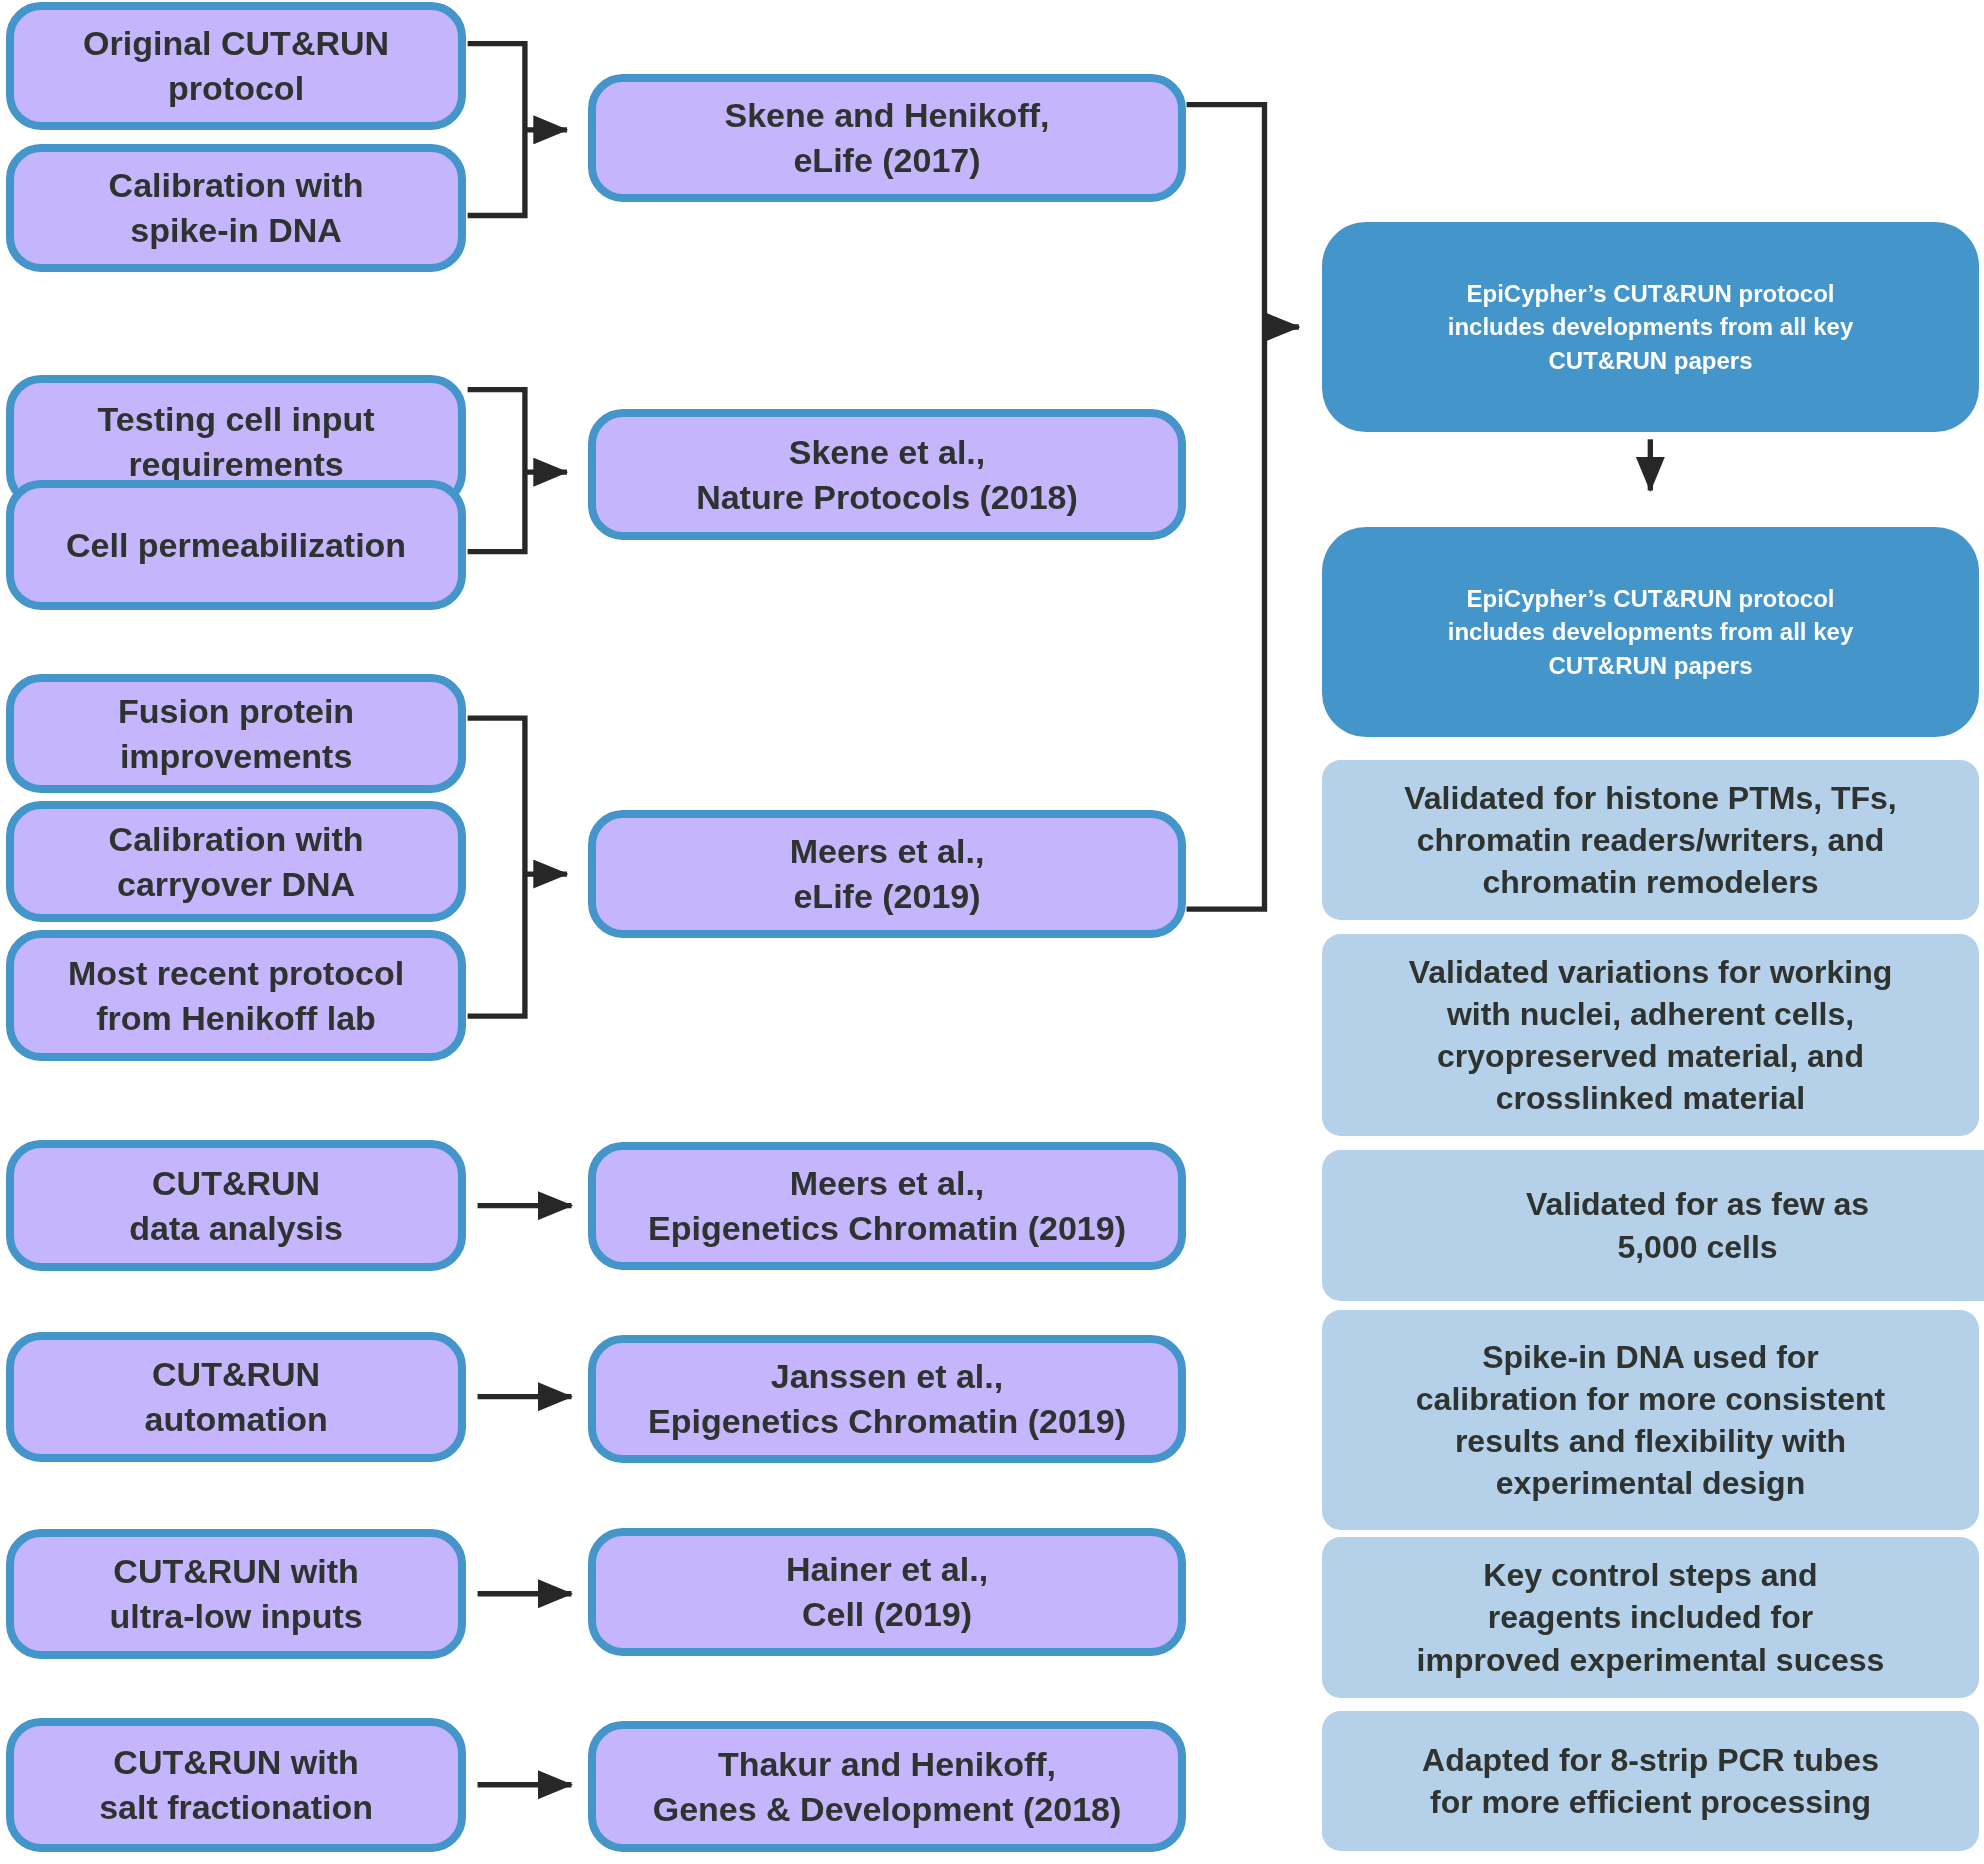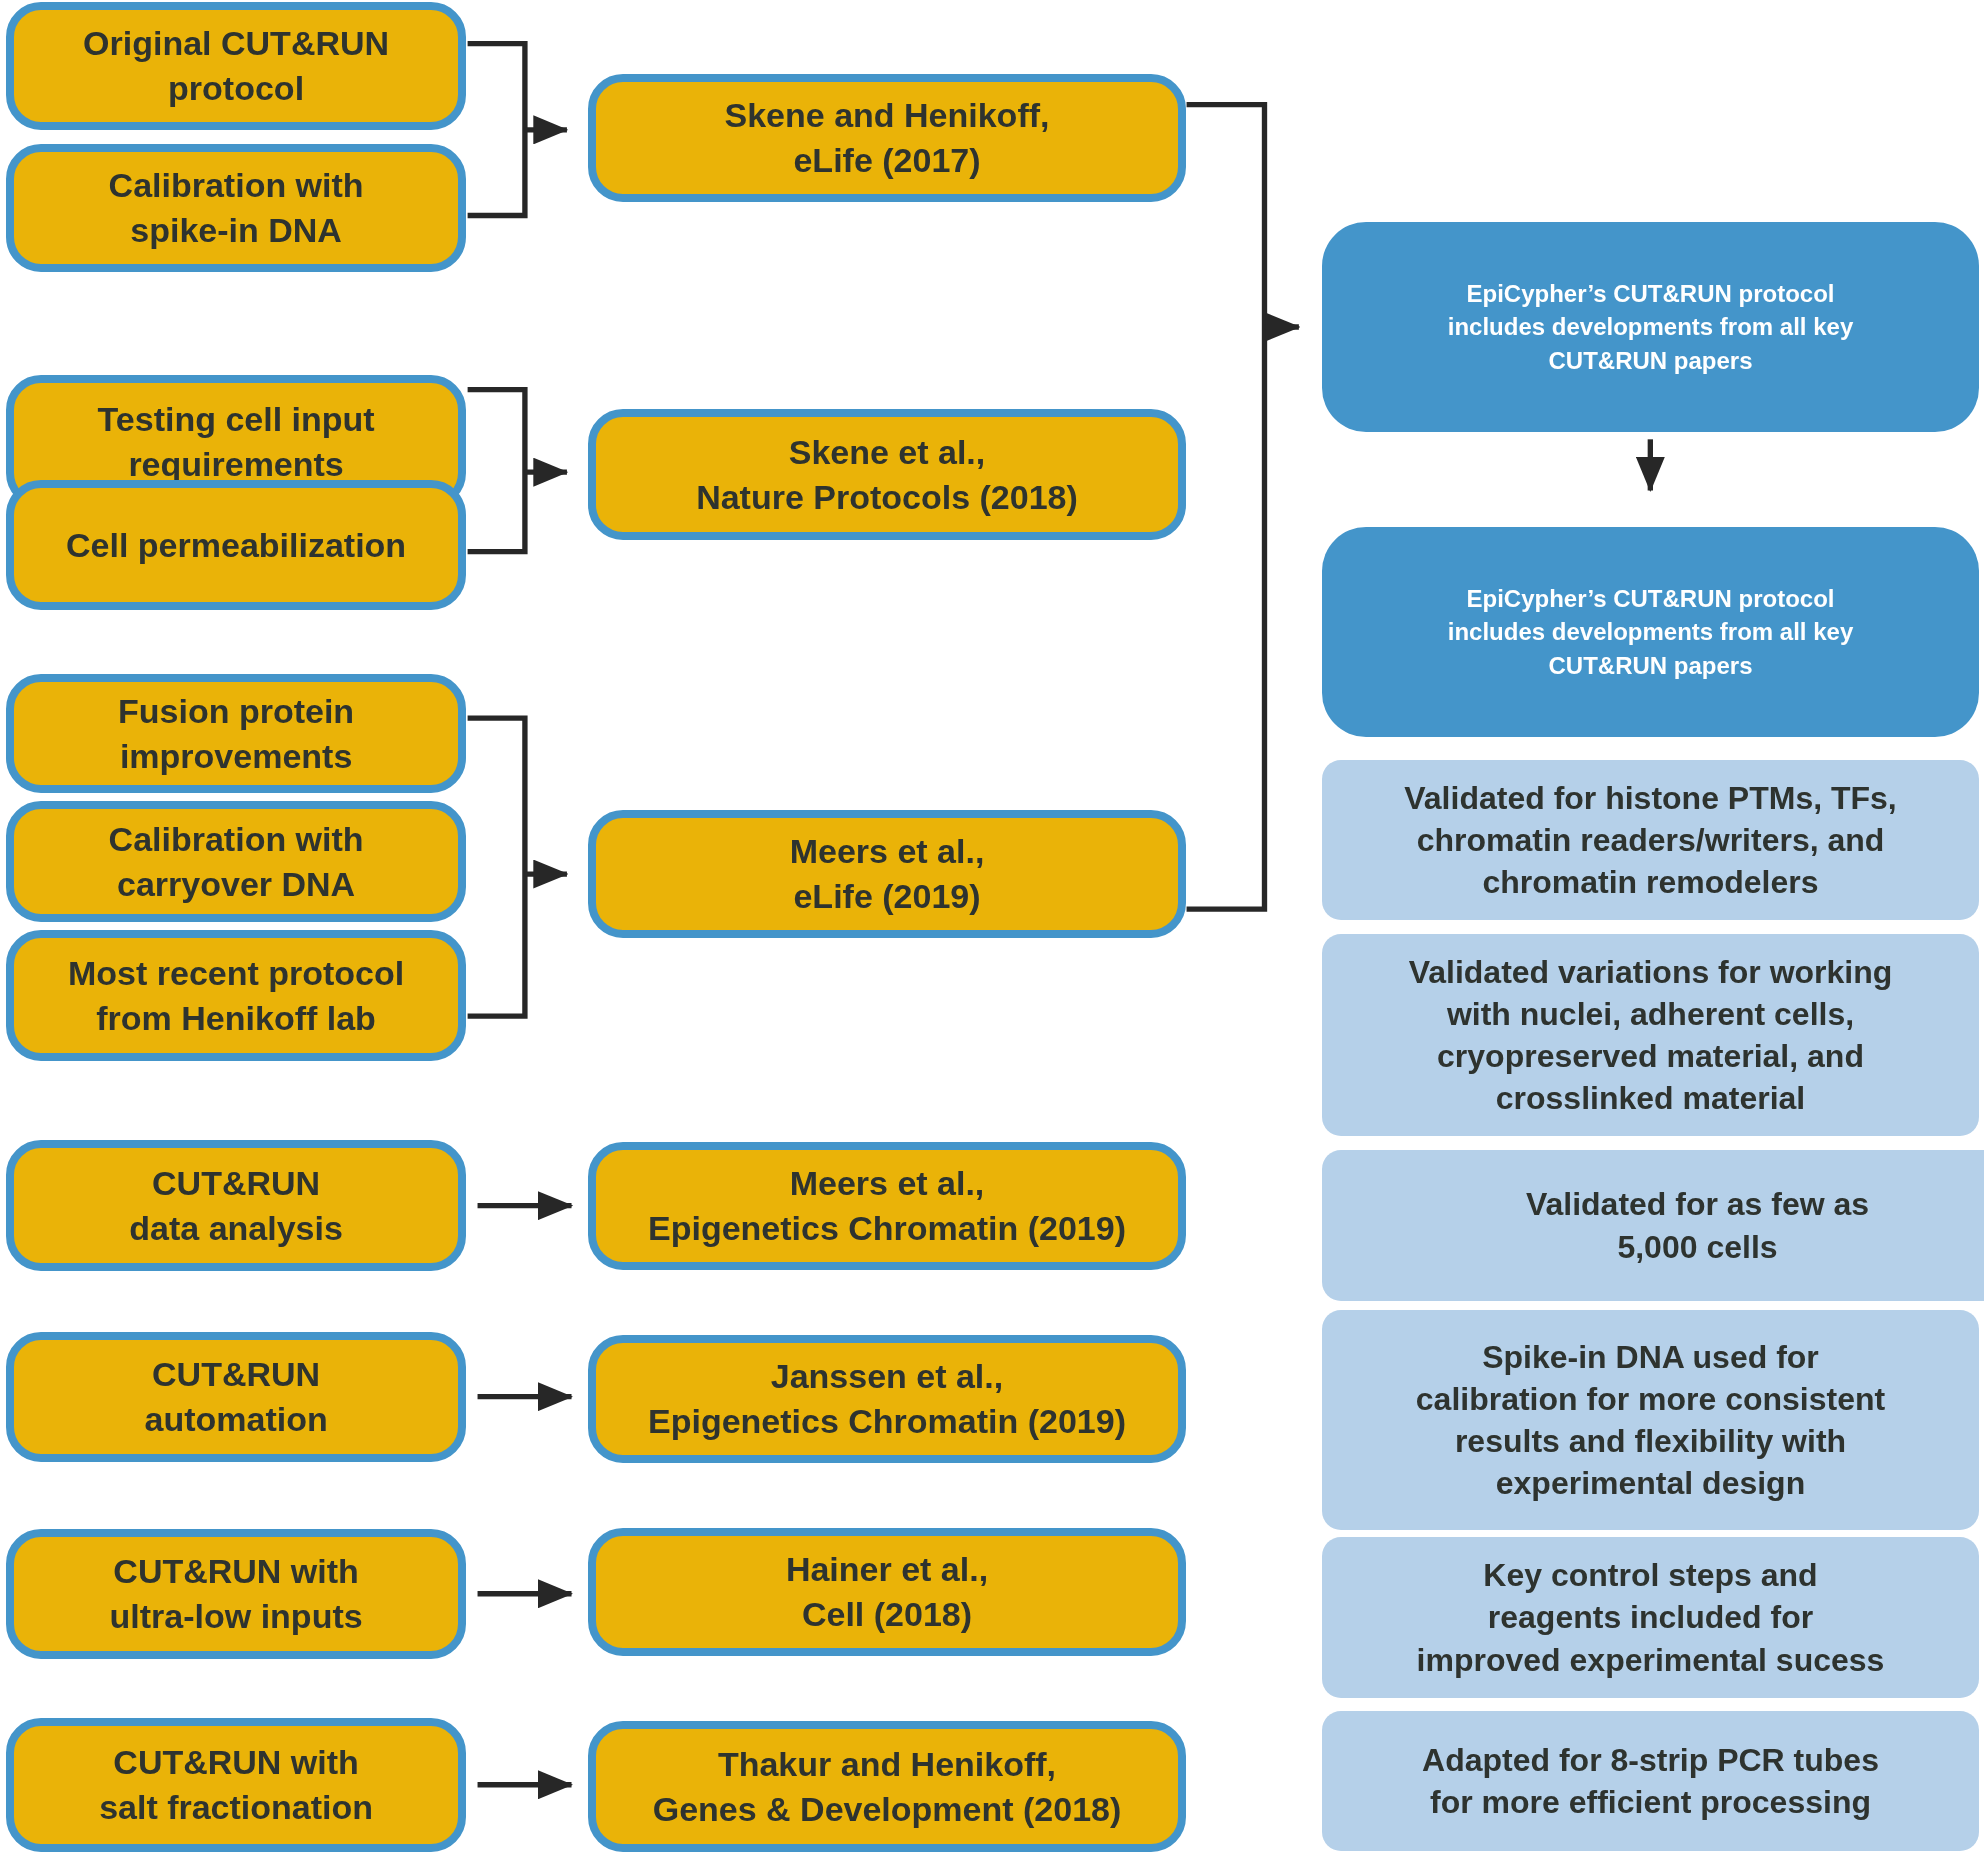--- a/index.html
+++ b/index.html
@@ -28,21 +28,21 @@
     box-sizing: border-box;
     display: flex;
     align-items: center;
     justify-content: center;
     text-align: center;
     white-space: pre-line;
     font-weight: bold;
     color: #2e332f;
   }
   .box.white {
-    background: #eab308;
+    background: #c4b5fd;
     border: 8.4px solid #4495ca;
     border-radius: 35px;
     font-size: 34px;
     line-height: 1.32;
     padding: 7.6px 18.3px;
   }
   .box.dark {
     background: #4495ca;
     border-radius: 44px;
     color: #ffffff;
@@ -116,21 +116,21 @@
 eLife (2017)</div>
   <div class="box white" style="left:588px; top:409px;  width:598px; height:131px;">Skene et al.,
 Nature Protocols (2018)</div>
   <div class="box white" style="left:588px; top:810px; width:598px; height:128px;">Meers et al.,
 eLife (2019)</div>
   <div class="box white" style="left:588px; top:1142px; width:598px; height:128px;">Meers et al.,
 Epigenetics Chromatin (2019)</div>
   <div class="box white" style="left:588px; top:1335px; width:598px; height:128px;">Janssen et al.,
 Epigenetics Chromatin (2019)</div>
   <div class="box white" style="left:588px; top:1528px; width:598px; height:128px;">Hainer et al.,
-Cell (2018)</div>
+Cell (2019)</div>
   <div class="box white" style="left:588px; top:1721px; width:598px; height:131px;">Thakur and Henikoff,
 Genes &amp; Development (2018)</div>
 
   <div class="box dark" style="left:1322px; top:222px;  width:657px; height:210px;">EpiCypher’s CUT&amp;RUN protocol
 includes developments from all key
 CUT&amp;RUN papers</div>
   <div class="box dark" style="left:1322px; top:527px;  width:657px; height:210px;">EpiCypher’s CUT&amp;RUN protocol
 includes developments from all key
 CUT&amp;RUN papers</div>
   <div class="box light" style="left:1322px; top:760px;  width:657px; height:160px;">Validated for histone PTMs, TFs,

